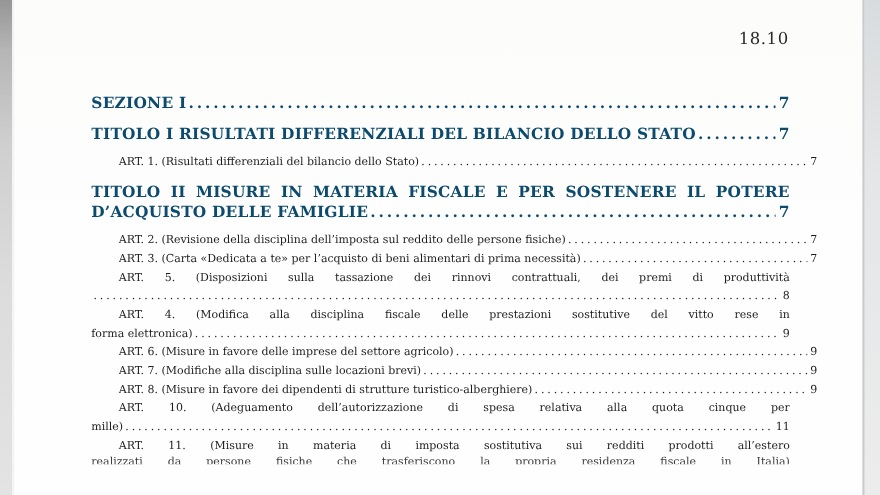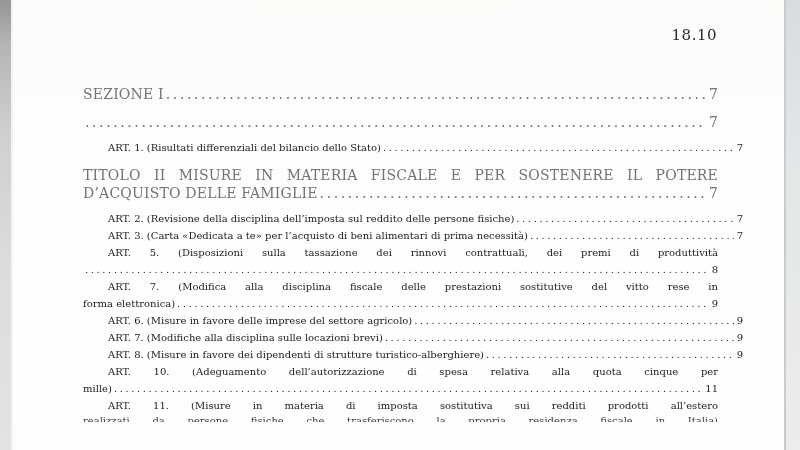--- a/index.html
+++ b/index.html
@@ -31,22 +31,22 @@
   .page-marker {
     position: absolute; top: 26px; right: 83px;
     font-size: 15px; letter-spacing: 0.5px; color: #2a2a2a;
   }
 
   .toc {
     position: absolute; left: 83px; top: 85px; width: 635px;
   }
   .entry { font-size: 10px; line-height: 17px; }
   .entry.heading {
-    font-weight: normal; font-size: 14px; line-height: 18px;
-    letter-spacing: 0.2px; color: #737373;
+    font-weight: bold; font-size: 14px; line-height: 18px;
+    letter-spacing: 0.2px; color: #0c4a6e;
     margin-top: 10px; margin-bottom: 8px;
   }
   .entry.heading:first-child { margin-top: 0; }
 
   .line.full {
     text-align: justify; text-align-last: justify;
     white-space: normal; overflow: hidden;
   }
   .line.last {
     display: flex; align-items: baseline; width: 100%;
@@ -77,20 +77,21 @@
   <div class="toc">
       <div class="entry heading">
         <div class="line last">
           <span class="txt">SEZIONE I</span>
           <span class="dots"></span>
           <span class="num">7</span>
         </div>
       </div>
       <div class="entry heading">
         <div class="line last">
+          <span class="txt">TITOLO I RISULTATI DIFFERENZIALI DEL BILANCIO DELLO STATO</span>
           <span class="dots"></span>
           <span class="num">7</span>
         </div>
       </div>
       <div class="entry art">
         <div class="line last ind">
           <span class="txt">ART. 1. (Risultati differenziali del bilancio dello Stato)</span>
           <span class="dots"></span>
           <span class="num">7</span>
         </div>
@@ -118,21 +119,21 @@
         </div>
       </div>
       <div class="entry art">
         <div class="line full ind">ART. 5. (Disposizioni sulla tassazione dei rinnovi contrattuali, dei premi di produttività</div>
         <div class="line last">
           <span class="dots"></span>
           <span class="num">8</span>
         </div>
       </div>
       <div class="entry art">
-        <div class="line full ind">ART. 7. (Modifica alla disciplina fiscale delle prestazioni sostitutive del vitto rese in</div>
+        <div class="line full ind">ART. 4. (Modifica alla disciplina fiscale delle prestazioni sostitutive del vitto rese in</div>
         <div class="line last">
           <span class="txt">forma elettronica)</span>
           <span class="dots"></span>
           <span class="num">9</span>
         </div>
       </div>
       <div class="entry art">
         <div class="line last ind">
           <span class="txt">ART. 6. (Misure in favore delle imprese del settore agricolo)</span>
           <span class="dots"></span>

